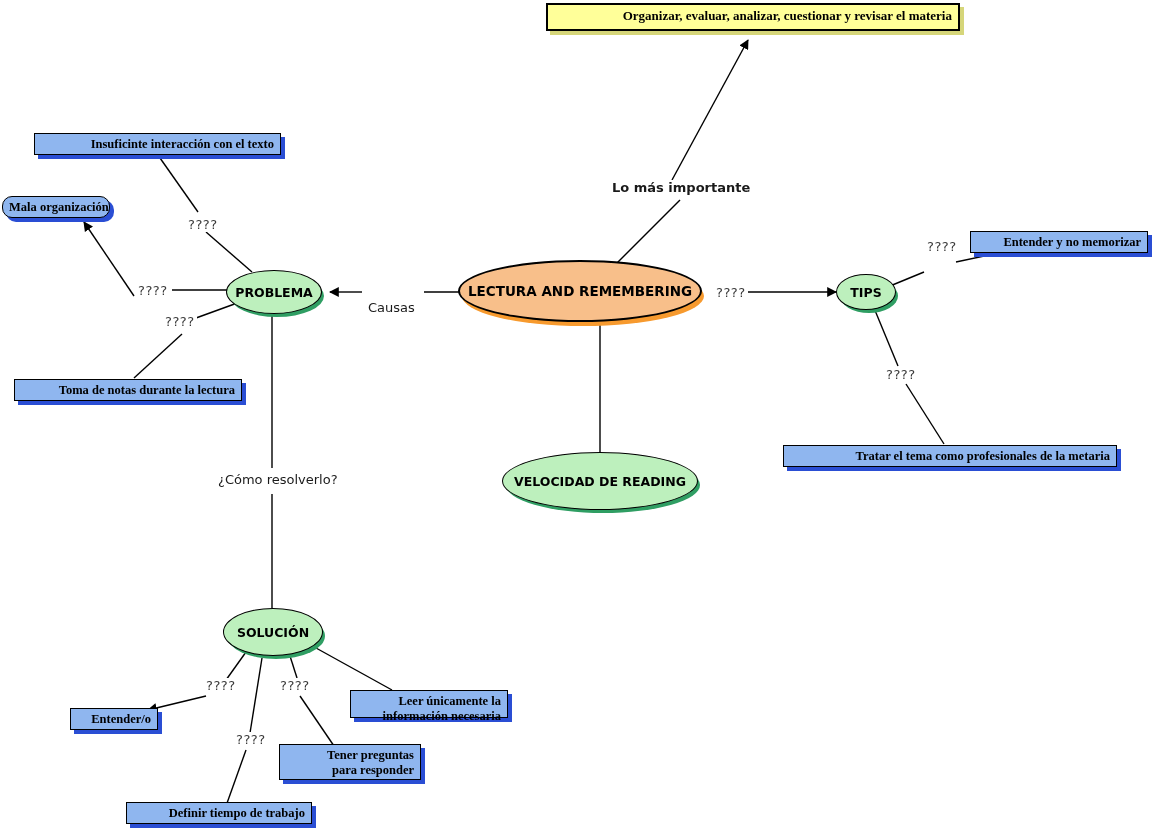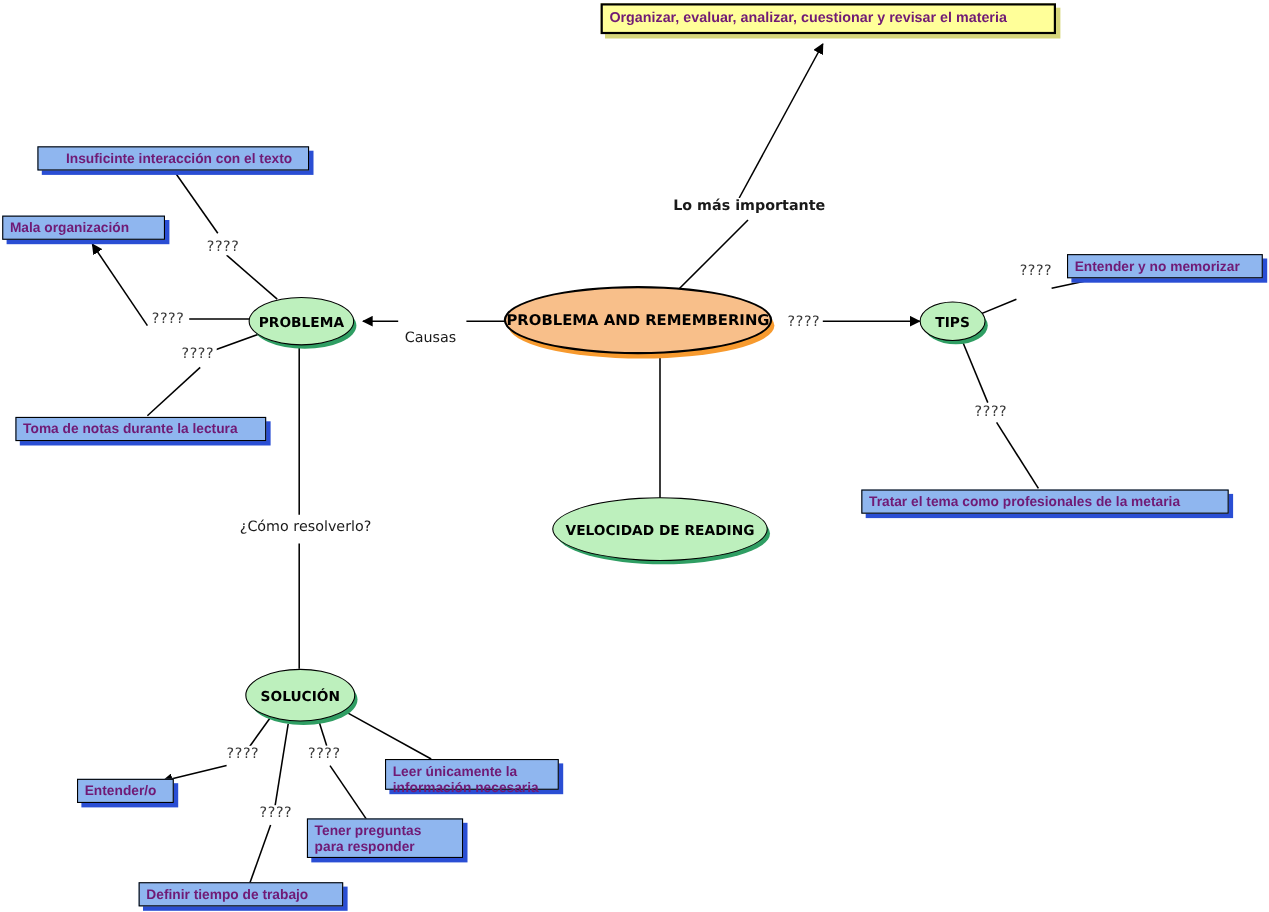--- a/index.html
+++ b/index.html
@@ -25,27 +25,27 @@
     height: 829px;
     pointer-events: none;
   }
   
   .cbox {
     position: absolute;
     box-sizing: border-box;
     background: #8fb6ef;
     border: 1px solid #000000;
     box-shadow: 4px 4px 0 0 #2a4ed4;
-    color: #701a75;
-    font-family: Liberation Sans, sans-serif;
+    color: #000000;
+    font-family: Liberation Serif, serif;
     font-weight: bold;
     font-size: 12.5px;
     line-height: 15px;
     padding: 3px 6px 4px 6px;
-    text-align: left;
+    text-align: right;
     white-space: pre;
   }
   .cbox.yellow {
     background: #ffff99;
     border: 2px solid #000000;
     box-shadow: 4px 4px 0 0 #d6d67a;
     font-size: 13px;
   }
   
   .enode {
@@ -156,39 +156,39 @@
   <div class="elabel q" style="left:278px; top:678px;">????</div>
   <div class="elabel q" style="left:234px; top:732px;">????</div>
 
   <div class="elabel q" style="left:925px; top:239px;">????</div>
   <div class="elabel q" style="left:884px; top:367px;">????</div>
 
   <div class="cbox yellow" style="left:546px; top:3px; width:414px; height:28px;">Organizar, evaluar, analizar, cuestionar y revisar el materia</div>
 
   <div class="cbox" style="left:34px; top:133px; width:247px; height:22px;padding-left:25px;">Insuficinte interacción con el texto</div>
 
-  <div class="cbox" style="left:2px; top:196px; width:148px; height:22px;">Mala organización</div>
+  <div class="cbox" style="left:2px; top:196px; width:108px; height:22px;border-radius:10px;">Mala organización</div>
 
   <div class="cbox" style="left:14px; top:379px; width:228px; height:22px;">Toma de notas durante la lectura</div>
 
   <div class="cbox" style="left:70px; top:708px; width:88px; height:22px;">Entender/o</div>
 
   <div class="cbox" style="left:126px; top:802px; width:186px; height:22px;">Definir tiempo de trabajo</div>
 
   <div class="cbox" style="left:279px; top:744px; width:142px; height:36px;">Tener preguntas
 para responder</div>
 
   <div class="cbox" style="left:350px; top:690px; width:158px; height:28px;">Leer únicamente la
 información necesaria</div>
 
   <div class="cbox" style="left:970px; top:231px; width:178px; height:22px;">Entender y no memorizar</div>
 
   <div class="cbox" style="left:783px; top:445px; width:334px; height:22px;">Tratar el tema como profesionales de la metaria</div>
 
-  <div class="enode orange" style="left:458px; top:260px; width:244px; height:62px;">PROBLEMA AND REMEMBERING</div>
+  <div class="enode orange" style="left:458px; top:260px; width:244px; height:62px;">LECTURA AND REMEMBERING</div>
 
   <div class="enode green" style="left:226px; top:270px; width:96px; height:44px;">PROBLEMA</div>
 
   <div class="enode green" style="left:223px; top:608px; width:100px; height:48px;">SOLUCIÓN</div>
 
   <div class="enode green" style="left:836px; top:274px; width:60px; height:36px;">TIPS</div>
 
   <div class="enode green" style="left:502px; top:452px; width:196px; height:58px;">VELOCIDAD DE READING</div>
 
 </div>

